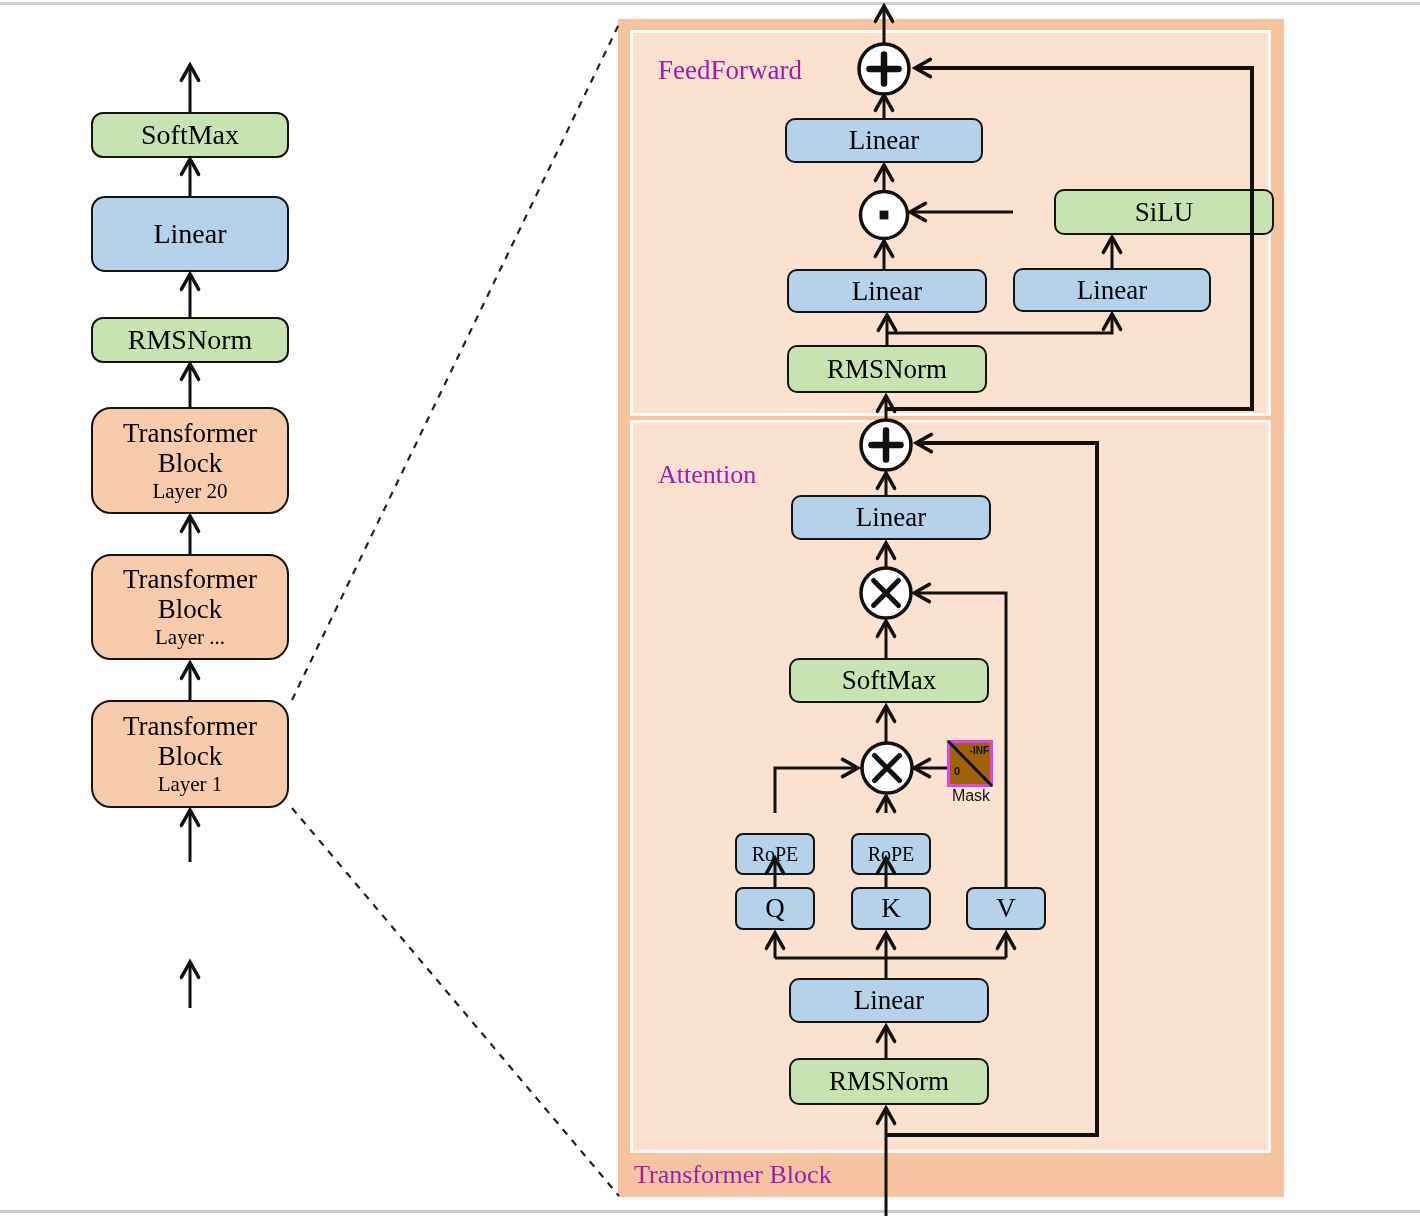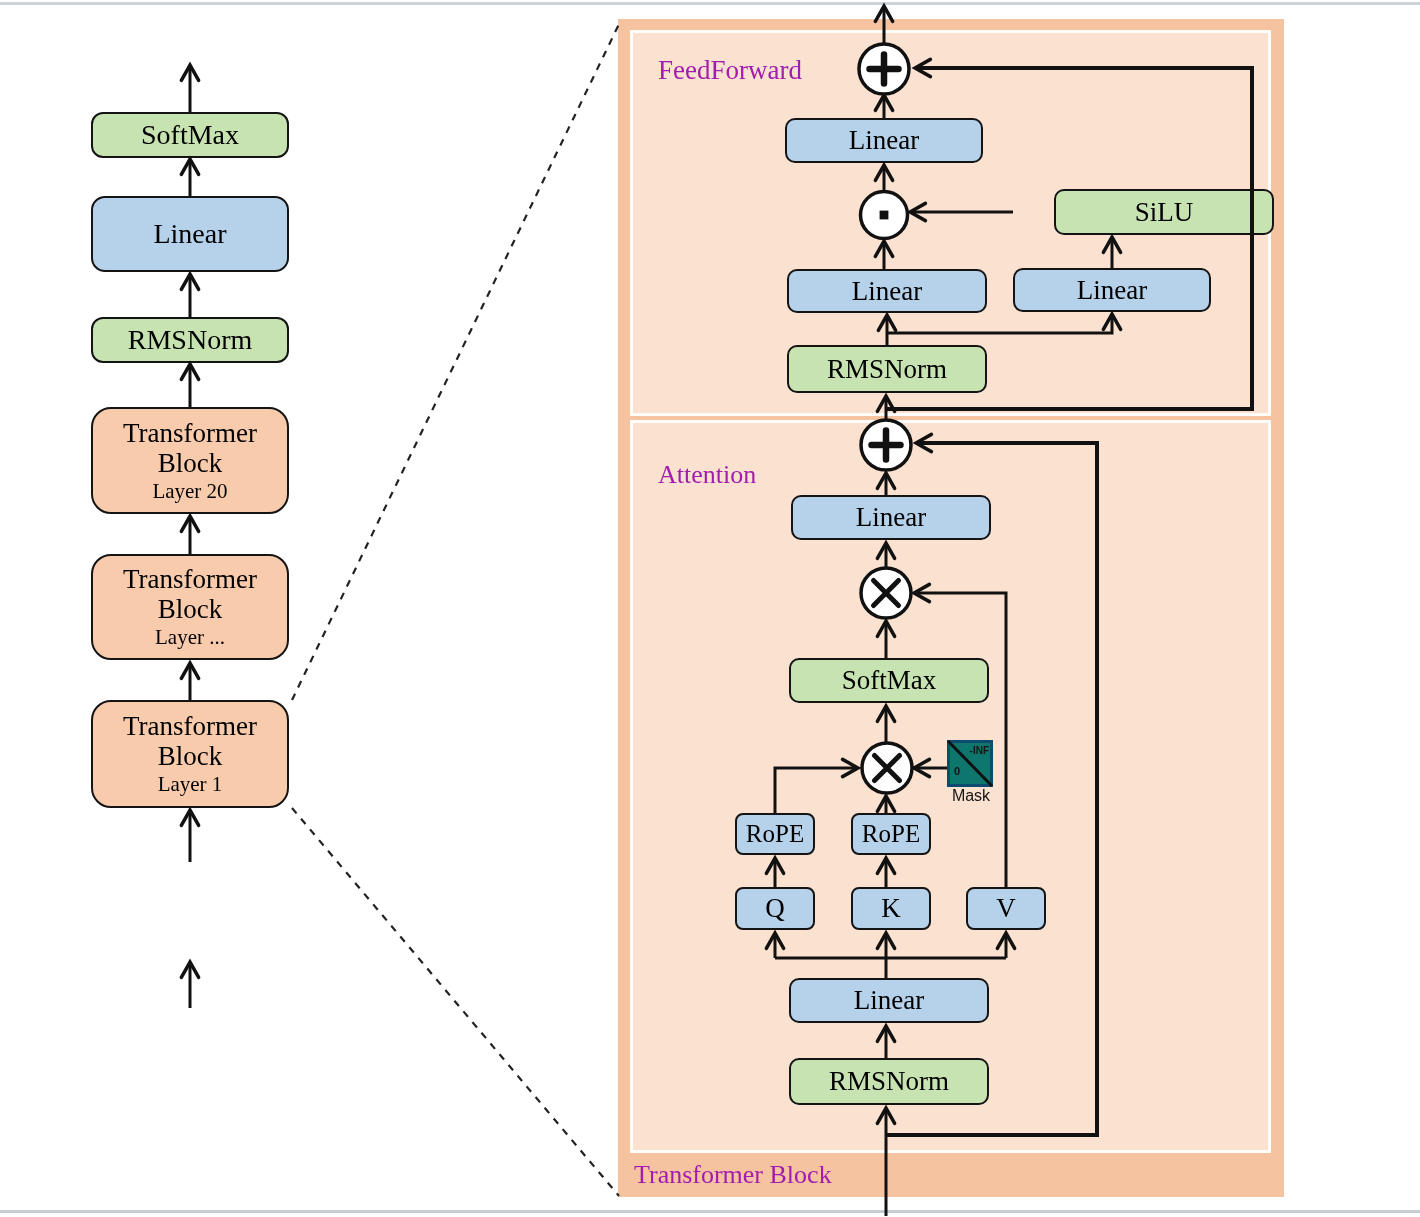--- a/index.html
+++ b/index.html
@@ -14,21 +14,21 @@
   .box{
     position:absolute;box-sizing:border-box;border:2.2px solid #141414;
     display:flex;align-items:center;justify-content:center;flex-direction:column;
     text-align:center;line-height:1.12;color:#000000;
   }
   .blue{background:#b6d1ea;}
   .green{background:#c7e3b1;}
   .orange{background:#f8cbad;}
   .fs28{font-size:28px;}
   .fs27{font-size:27px;}
-  .fs25{font-size:25px;}
+  .fs25{font-size:20px;margin-top:20px;}
   .sub{font-size:21px;margin-top:2px;}
   .r12{border-radius:12px;}
   .r14{border-radius:14px;}
   .r16{border-radius:20px;}
   .r10{border-radius:10px;}
   .r8{border-radius:8px;}
 
   .panel-outer{
     position:absolute;left:618px;top:19px;width:666px;height:1178px;
     background:#f5c3a0;
@@ -40,21 +40,21 @@
   .ff-inner{left:630px;top:30px;width:641px;height:386px;}
   .att-inner{left:630px;top:420px;width:641px;height:733px;}
 
   .section-label{position:absolute;color:#a21caf;}
   .ff-label{left:658px;top:55px;font-size:27px;}
   .att-label{left:658px;top:460px;font-size:26px;}
   .panel-title{left:634px;top:1160px;font-size:26px;}
 
   .mask-box{
     position:absolute;left:947px;top:740px;width:46px;height:47px;
-    box-sizing:border-box;background:#0f766e;border:3px solid #0c4a6e;
+    box-sizing:border-box;background:#a16207;border:3px solid #d946ef;
   }
   .mask-neg-inf{
     position:absolute;right:1px;top:2px;font-size:10px;
     font-family:"Liberation Sans","DejaVu Sans",sans-serif;font-weight:600;
   }
   .mask-zero{
     position:absolute;left:4px;bottom:7px;font-size:11px;
     font-family:"Liberation Sans","DejaVu Sans",sans-serif;font-weight:600;
   }
   .mask-label{

